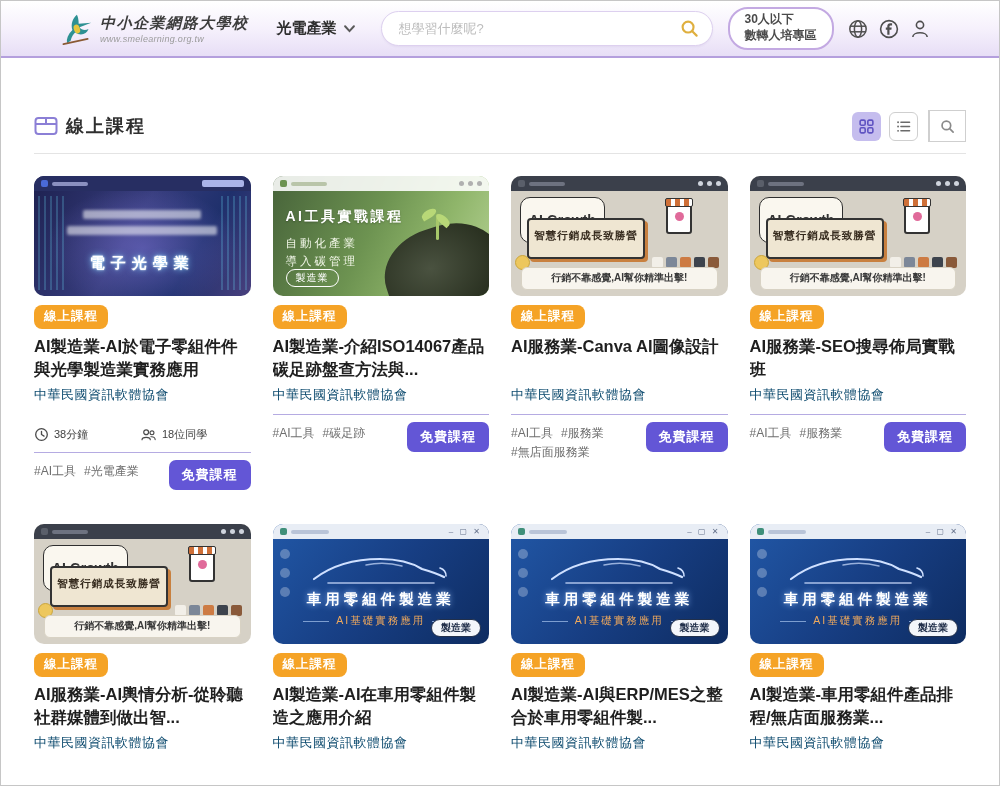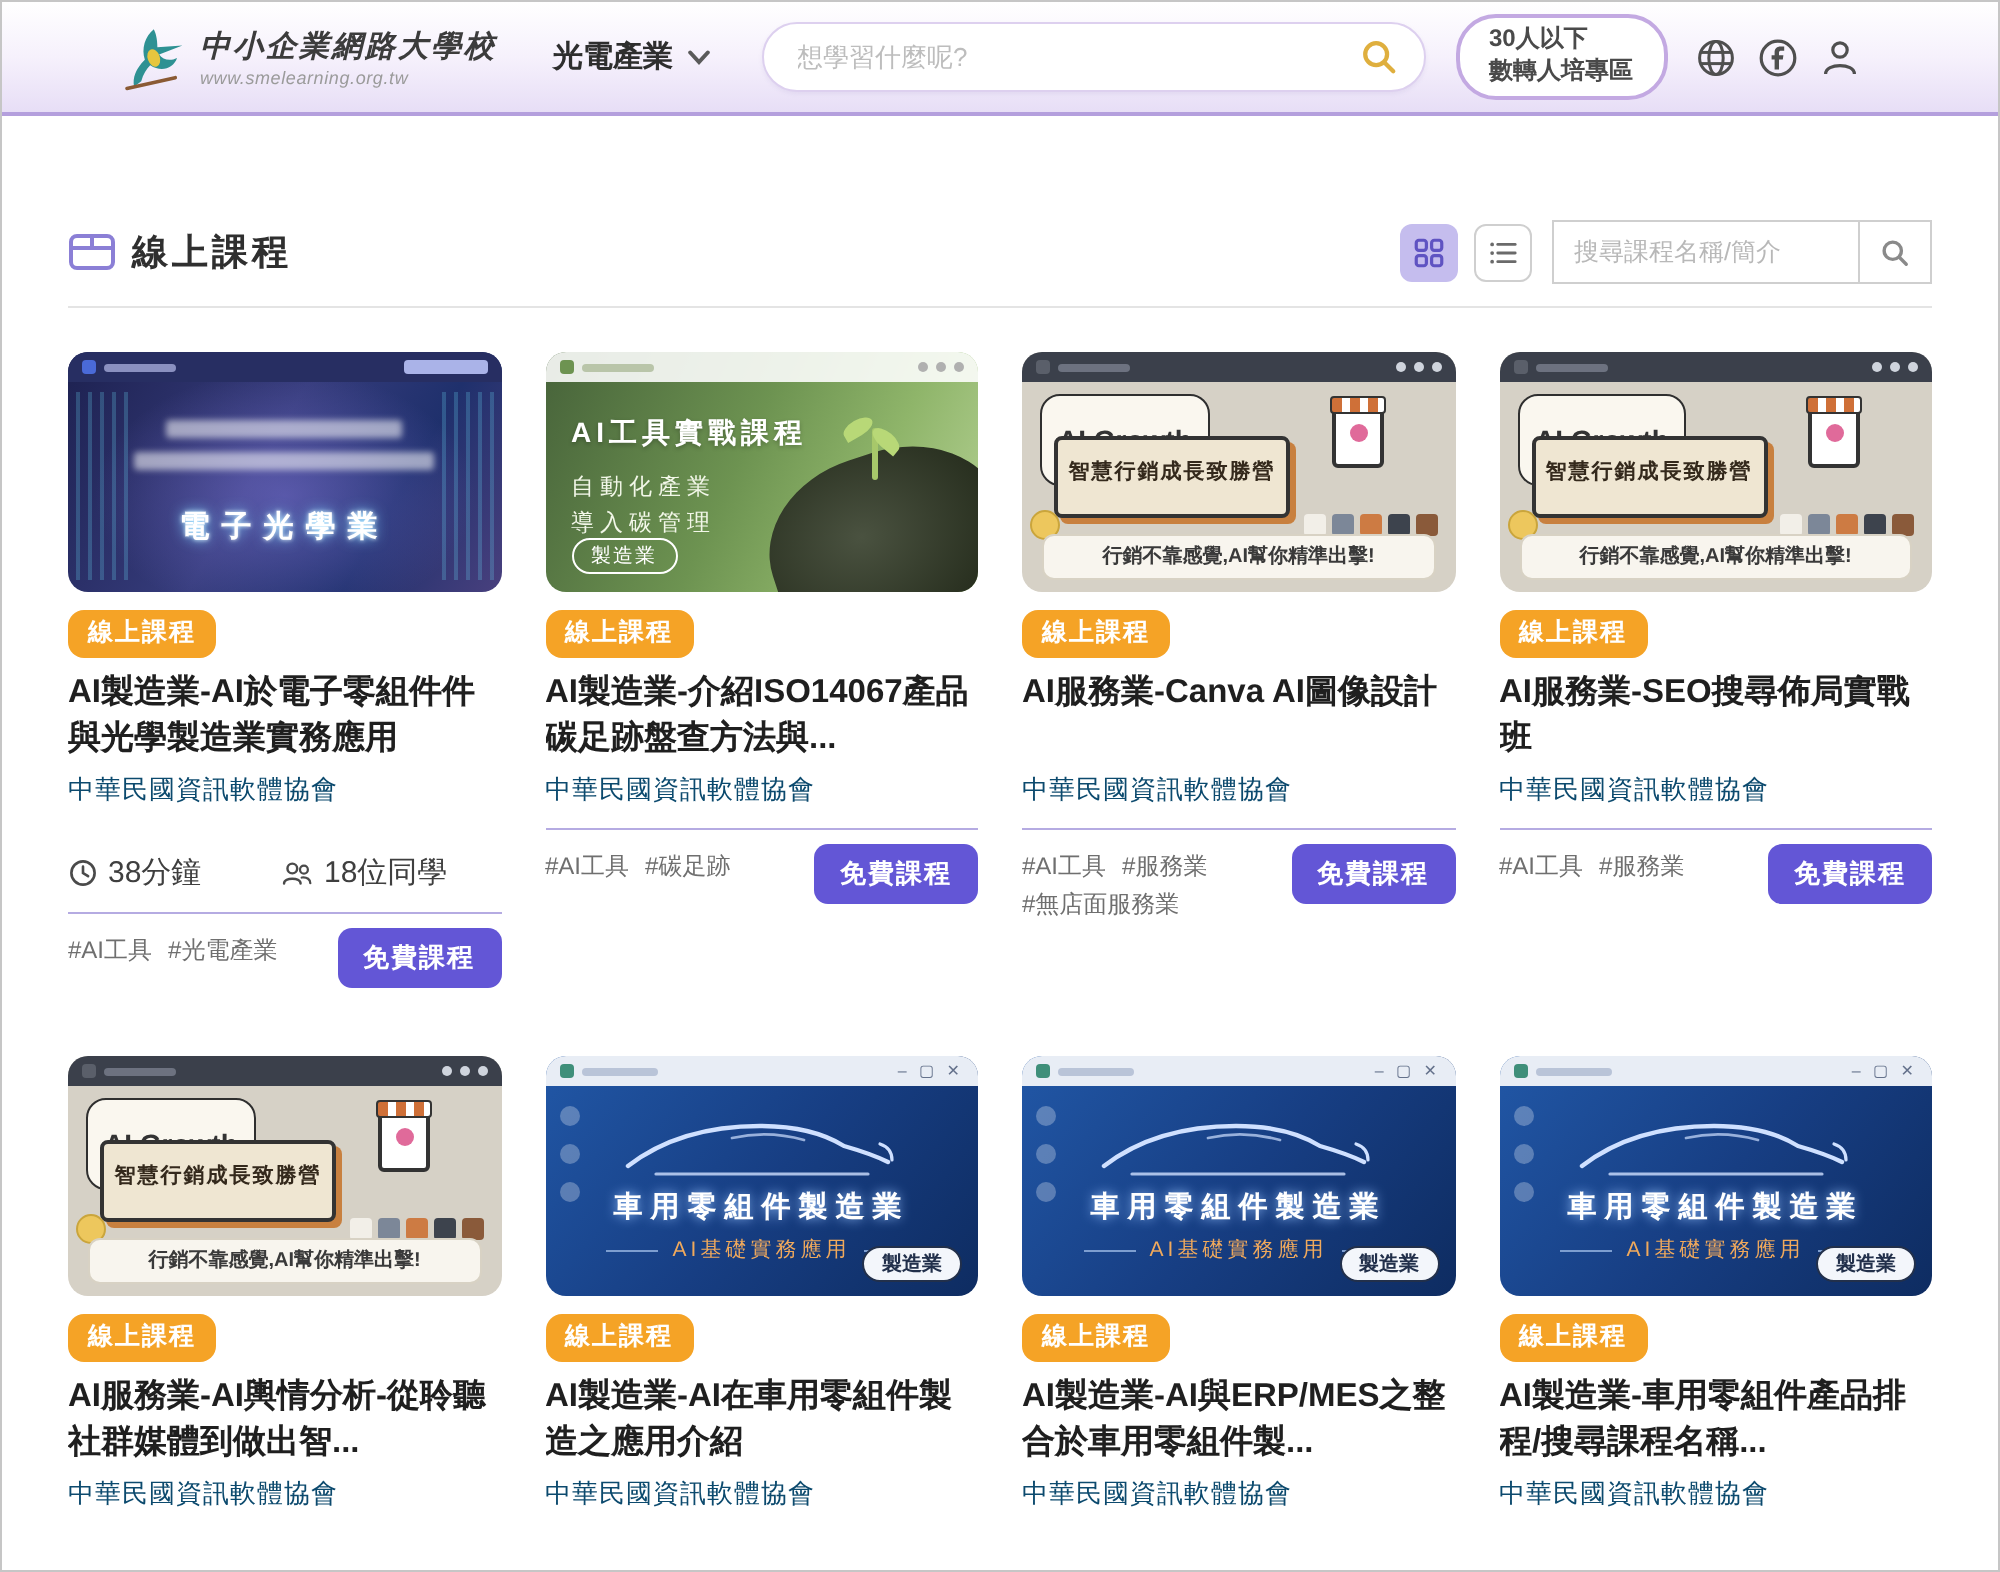--- a/index.html
+++ b/index.html
@@ -45,21 +45,21 @@
 
   
   .grid { margin-top:22px; display:grid; grid-template-columns:repeat(4,1fr); column-gap:22px; row-gap:34px; }
   .card { position:relative; }
   .thumb { height:120px; border-radius:10px; overflow:hidden; position:relative; cursor:pointer; }
   .badge { display:inline-block; margin-top:9px; background:#f5a326; color:#fff;
     font-size:12.5px; font-weight:bold; padding:3px 10px 4px; border-radius:8px; letter-spacing:1px; }
   .c-title { margin-top:6px; font-size:16.5px; font-weight:bold; color:#1f1f1f;
     line-height:23px; height:46px; overflow:hidden; cursor:pointer; }
   .c-org { margin-top:5px; font-size:13px; color:#0c4a6e; letter-spacing:.5px; }
-  .meta { margin-top:23px; display:flex; align-items:center; font-size:15px; color:#3f3f3f; }
+  .meta { margin-top:23px; display:flex; align-items:center; font-size:11px; color:#3f3f3f; }
   .m-cell { display:flex; align-items:center; gap:5px; }
   .m-dur { width:106px; }
   .c-divider { border:none; border-top:1px solid #b5abe2; margin-top:10px; }
   .c-foot { margin-top:7px; display:flex; align-items:flex-start; }
   .tags { flex:1; display:flex; flex-wrap:wrap; gap:2px 8px; font-size:12px; color:#6f6f6f; padding-top:3px; }
   .cta { margin-left:8px; background:#6356d6; color:#fff; border:none; border-radius:7px;
     font-size:13px; font-weight:bold; padding:6px 13px; cursor:pointer; letter-spacing:1px;
     font-family:inherit; flex-shrink:0; }
 
   
@@ -279,21 +279,20 @@
           <svg class="sym" width="15" height="15" style="color:#5f53c2">
               <use href="#i-grid"></use>
             </svg>
         </div>
         <div class="view-btn view-list">
           <svg class="sym" width="15" height="15" style="color:#6a6a6a">
               <use href="#i-list"></use>
             </svg>
         </div>
         <div class="c-search">
-          <input type="text" placeholder="搜尋課程名稱/簡介" style="">
           <button class="s-btn">
             <svg class="sym" width="15" height="15" style="color:#8a8a8a">
                 <use href="#i-mag"></use>
               </svg>
           </button>
         </div>
       </div>
     </div>
     <hr class="sec-divider">
 
@@ -562,21 +561,21 @@
           <svg class="sym car-art" width="150" height="40">
               <use href="#i-car"></use>
             </svg>
           <div class="car-main">車用零組件製造業</div>
           <div class="car-sub">
               <span>AI基礎實務應用</span>
             </div>
           <div class="car-tag">製造業</div>
         </div>
         <span class="badge">線上課程</span>
-        <h3 class="c-title">AI製造業-車用零組件產品排程/搜尋課程名稱...</h3>
+        <h3 class="c-title">AI製造業-車用零組件產品排程/無店面服務業...</h3>
         <div class="c-org">中華民國資訊軟體協會</div>
         
         
         
       </article>
 
     </div>
   </main>
 </div>
 

